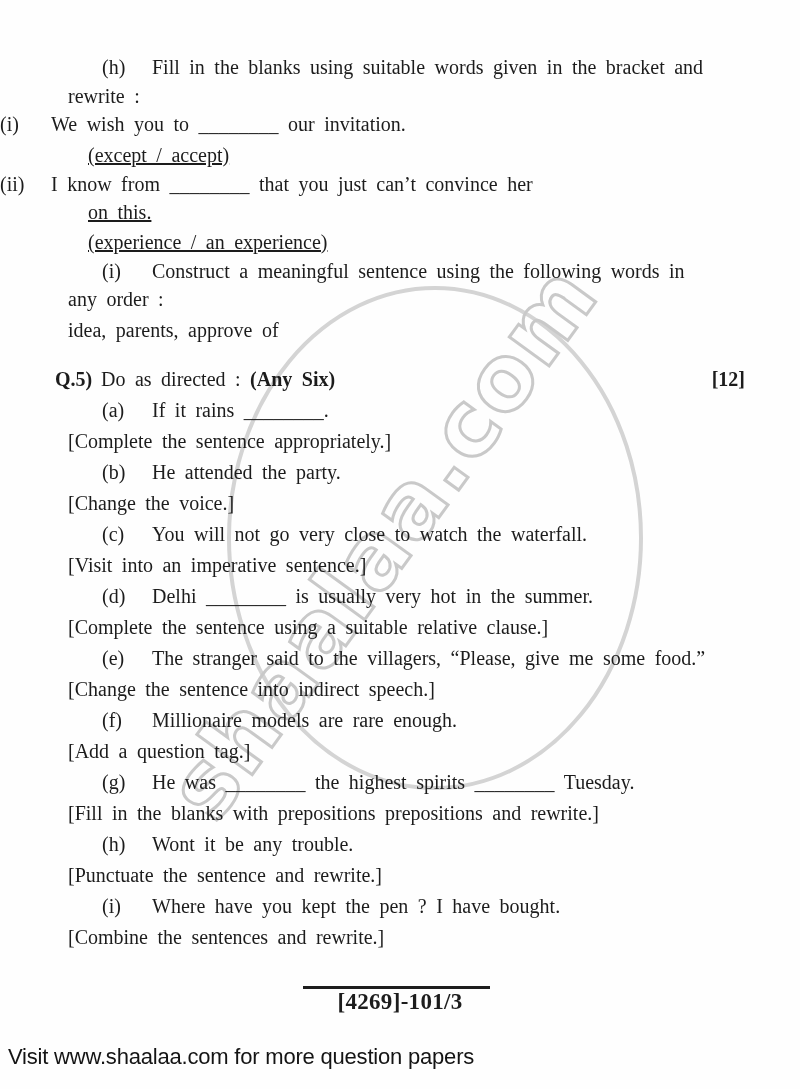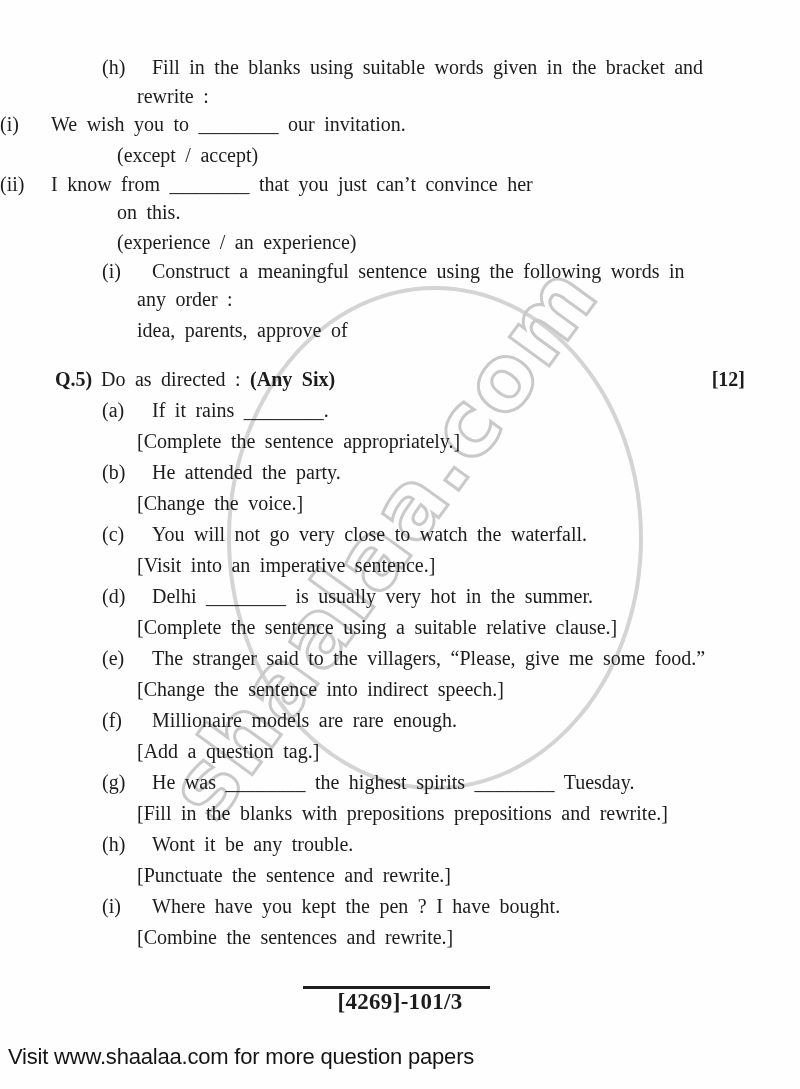--- a/index.html
+++ b/index.html
@@ -30,22 +30,22 @@
     word-spacing: 4.5px;
     height: 31px;
     line-height: 31px;
   }
   .h26 { height: 26px; line-height: 26px; }
   .h30 { height: 30px; line-height: 30px; }
   .lvl1 { padding-left: 102px; }
   .lvl1 > .lab { display: inline-block; width: 50px; }
   .lvl2 { }
   .lvl2 > .lab { display: inline-block; width: 51px; }
-  .ind1 { padding-left: 100px; margin-left: 37px; }
-  .ind2 { padding-left: 117px; }
+  .ind1 { padding-left: 68px; }
+  .ind2 { padding-left: 88px; text-decoration: underline; }
   .q5head {
     position: relative;
     white-space: nowrap;
     font-size: 20px;
     word-spacing: 4.5px;
     margin-top: 17px;
     height: 32px;
     line-height: 32px;
     padding-left: 55px;
   }

